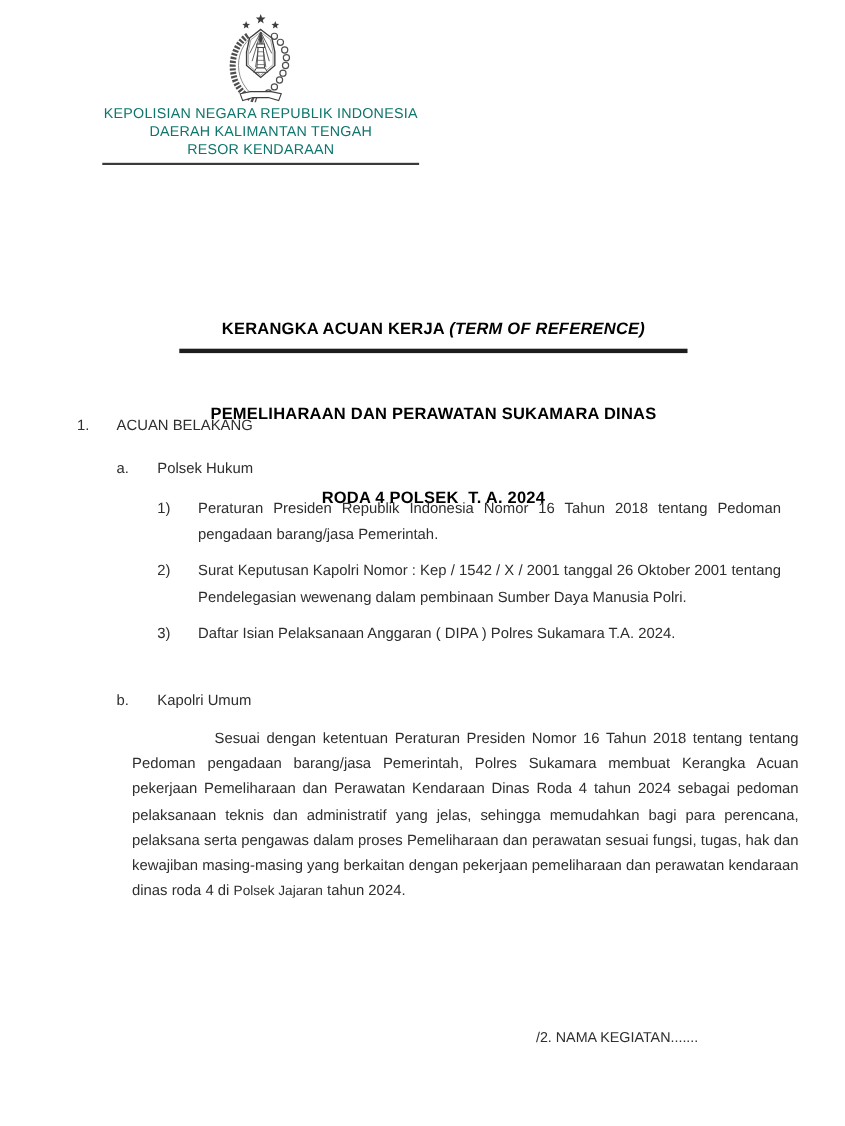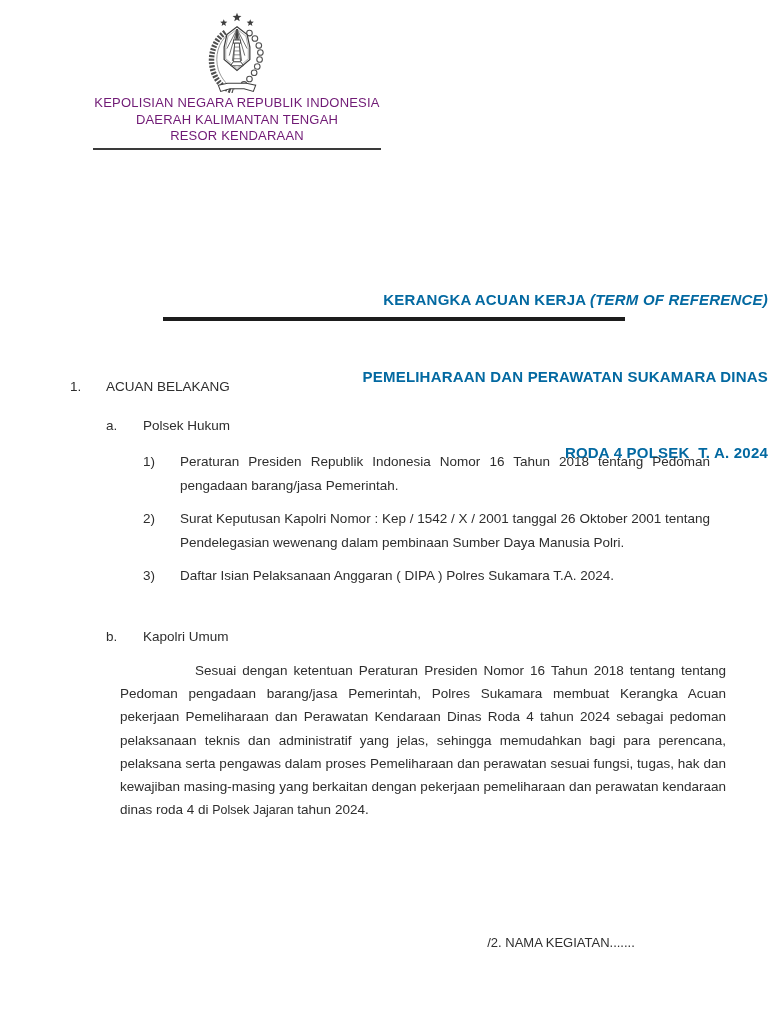--- a/index.html
+++ b/index.html
@@ -22,36 +22,36 @@
     width: 288px;
     text-align: center;
     padding-bottom: 3px;
     border-bottom: 2px solid #3a3a3a;
   }
   .emblem { display: block; margin: 0 auto 2px auto; }
   .lh-line {
     font-size: 13px;
     line-height: 16.5px;
     letter-spacing: 0.2px;
-    color: #701a75;
+    color: #0f766e;
     white-space: nowrap;
   }
 
   
   .doc-title {
     position: absolute;
     top: 236px;
     left: 20px;
     width: 748px;
-    text-align: right;
+    text-align: center;
     font-weight: bold;
     font-size: 15px;
     line-height: 25.5px;
     letter-spacing: 0.2px;
-    color: #0369a1;
+    color: #000000;
     white-space: pre-wrap;
   }
   .doc-title .italic { font-style: italic; }
   .title-rule {
     position: absolute;
     top: 317px;
     left: 163px;
     width: 462px;
     height: 4px;
     background: #1d1d1d;

